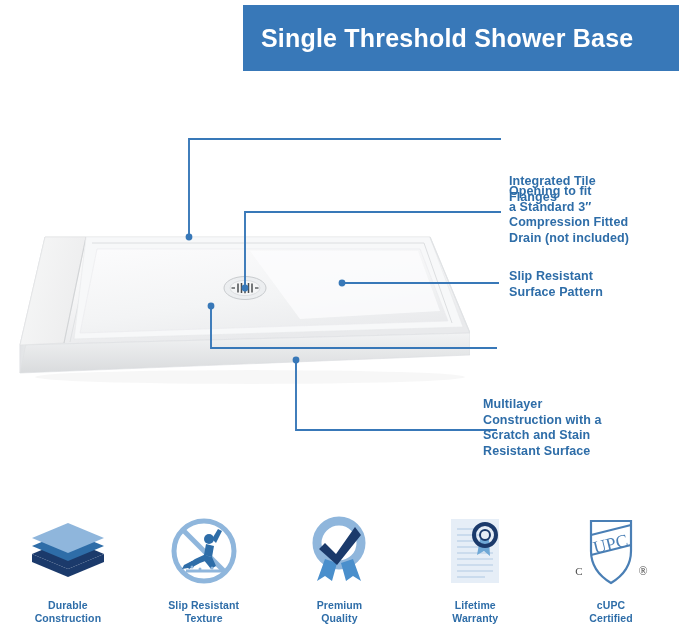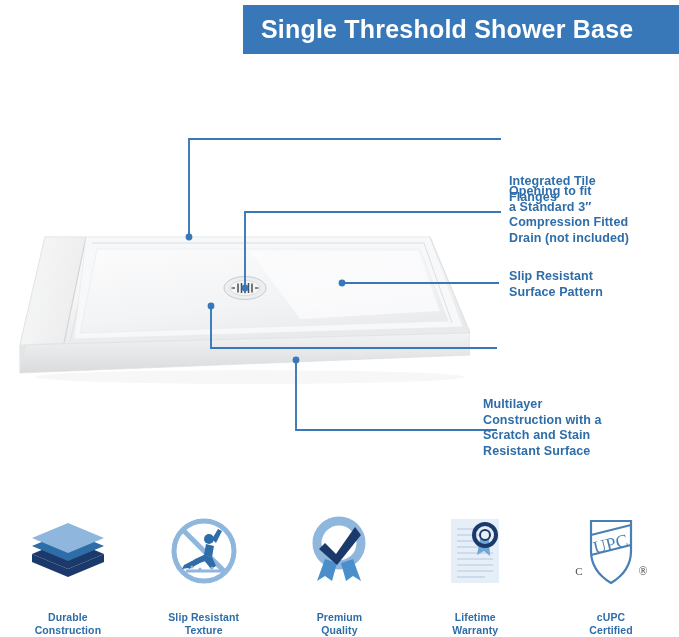--- a/index.html
+++ b/index.html
@@ -7,21 +7,21 @@
     width:679px;height:637px;
     background:#ffffff;
     font-family:"Liberation Sans", sans-serif;
     overflow:hidden;
     position:relative;
   }
   #stage{position:relative;width:679px;height:637px;overflow:hidden;background:#fff;}
 
   
   .banner{
-    position:absolute;left:243px;top:5px;width:436px;height:49px;
+    position:absolute;left:243px;top:5px;width:436px;height:66px;
     background:#3878b8;
     display:flex;align-items:center;
   }
   .banner-title{
     color:#ffffff;
     font-size:25px;
     font-weight:bold;
     letter-spacing:0.2px;
     padding-left:18px;
     white-space:nowrap;
@@ -57,21 +57,21 @@
     position:absolute;left:0px;top:505px;width:679px;height:132px;
     display:flex;align-items:flex-start;
   }
   .feature{
     flex:1 1 0;
     display:flex;flex-direction:column;align-items:center;
     padding-top:6px;
   }
   .feature-icon{height:84px;display:flex;align-items:center;justify-content:center;}
   .feature-label{
-    margin-top:16px;
+    margin-top:4px;
     text-align:center;
     color:#2e6da8;
     font-size:10.5px;
     font-weight:bold;
     line-height:13px;
     white-space:pre-line;
     letter-spacing:0.1px;
     font-family:"Liberation Sans", sans-serif;
   }
 </style>

